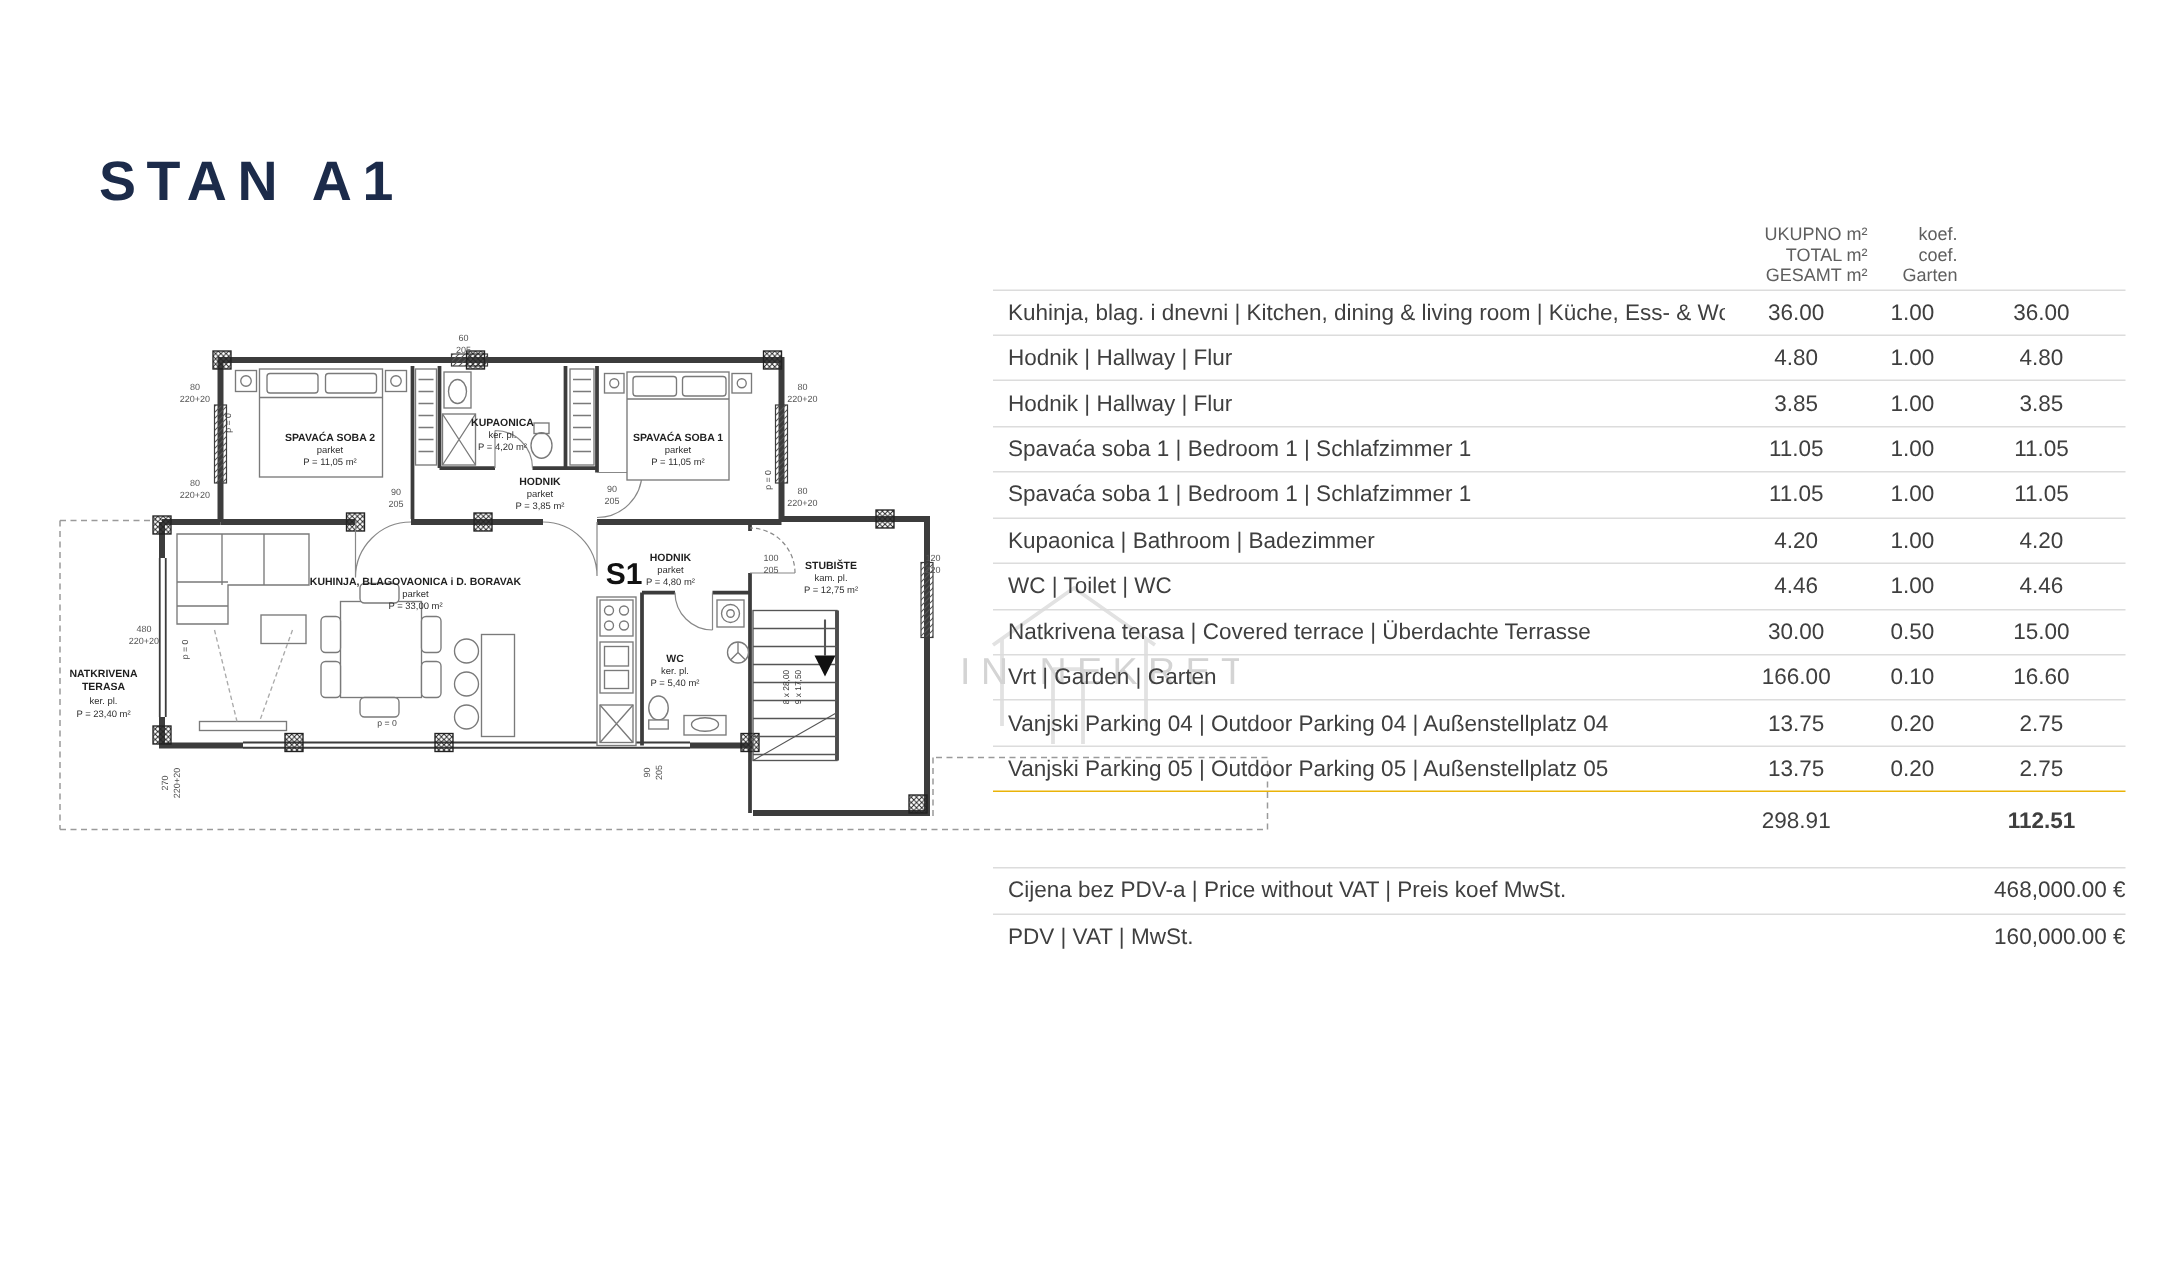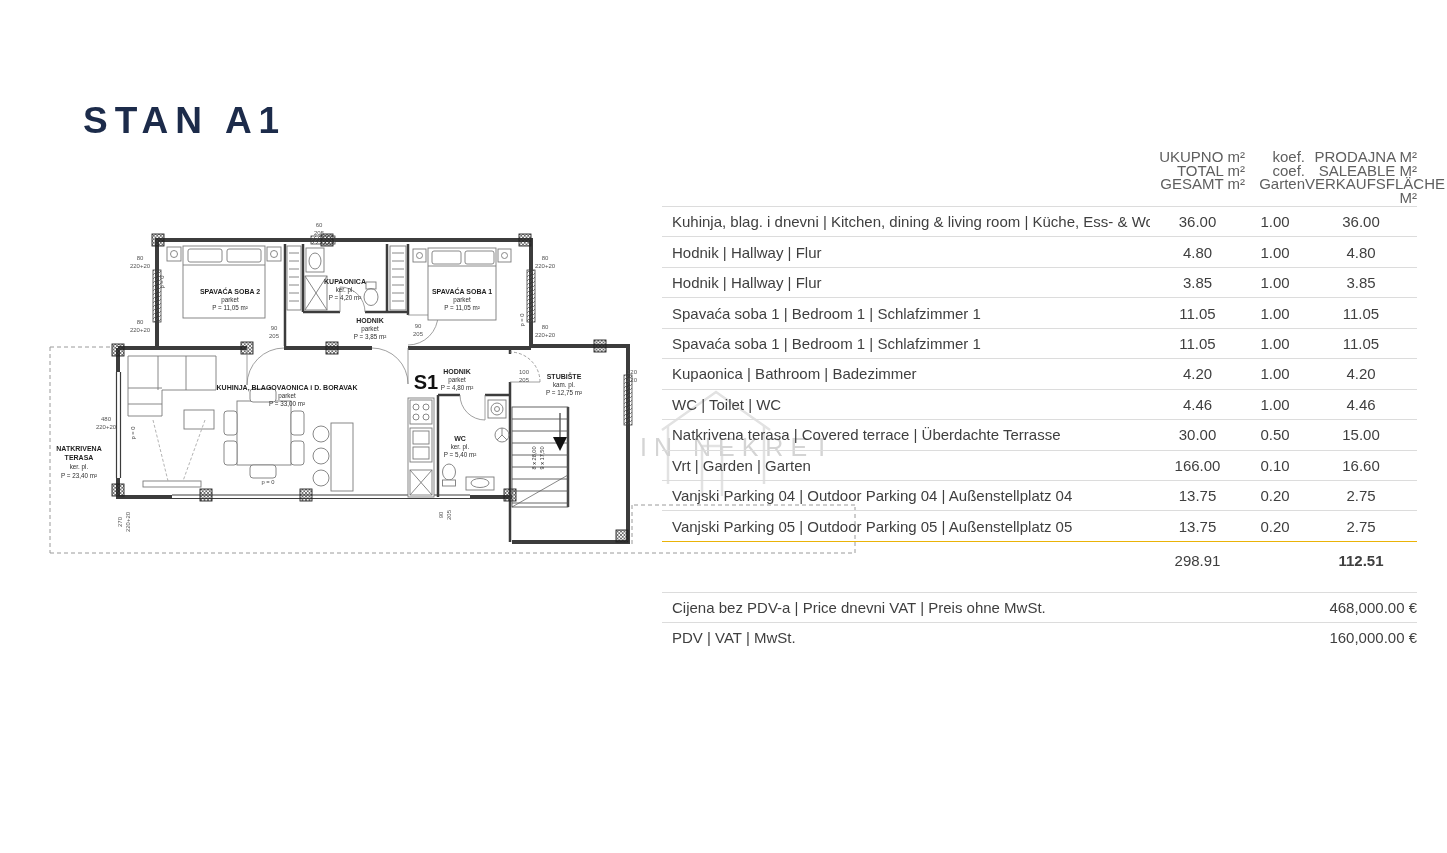--- a/index.html
+++ b/index.html
@@ -3,37 +3,37 @@
 <meta charset="utf-8">
 <style>
   html,body{margin:0;padding:0;}
   body{
     width:1447px;height:853px;position:relative;background:#ffffff;
     font-family:"Liberation Sans", sans-serif;color:#3f3f3f;overflow:hidden;
   }
   
   .title{
     position:absolute;left:66px;top:100px;
-    font-size:37px;font-weight:600;letter-spacing:7px;color:#1c2b4a;margin-left:17px;
+    font-size:37px;font-weight:600;letter-spacing:7px;color:#1c2b4a;
   }
   
   .watermark{position:absolute;left:626px;top:384px;width:200px;height:120px;z-index:0;}
   
-  .plan{position:absolute;left:40px;top:220px;width:820px;height:345px;z-index:1;text-decoration:underline;}
+  .plan{position:absolute;left:30px;top:220px;width:820px;height:345px;z-index:1;text-decoration:underline;}
   .plan svg text{font-family:"Liberation Sans",sans-serif;}
   .rn{font-size:7px;font-weight:700;fill:#1f1f1f;}
   .rd{font-size:6.3px;fill:#2e2e2e;}
   .dim{font-size:6px;fill:#555;}
   .p0{font-size:5.8px;fill:#444;}
   .big{font-size:20px;font-weight:700;fill:#111;}
   .stair-t{font-size:5.6px;fill:#333;}
   
   .table{position:absolute;left:662px;top:150px;width:755px;z-index:2;font-size:15px;}
   .grid{display:grid;grid-template-columns:1fr 95px 60px 112px;}
-  .t-head .hc{font-size:15px;line-height:13.5px;color:#5f5f5f;text-align:right;}
+  .t-head .hc{font-size:12px;line-height:13.5px;color:#5f5f5f;text-align:right;}
   .t-head{padding-bottom:2px;}
   .hc span{display:block;}
   .t-row{height:29.45px;align-items:center;border-top:1px solid #dcdcdc;}
   .t-row.last{border-bottom:1px solid #eab308;}
   .lbl{padding-left:10px;white-space:nowrap;overflow:hidden;}
   .num{text-align:center;}
   .tot-row{height:38px;align-items:center;}
   .b{font-weight:700;}
   
   .pricing{margin-top:12px;}
@@ -289,25 +289,20 @@
     <div class="hc">
       <span>UKUPNO m²</span>
         <span>TOTAL m²</span>
         <span>GESAMT m²</span>
     </div>
     <div class="hc">
       <span>koef.</span>
         <span>coef.</span>
         <span>Garten</span>
     </div>
-    <div class="hc">
-      <span>PRODAJNA M²</span>
-        <span>SALEABLE M²</span>
-        <span>VERKAUFSFLÄCHE M²</span>
-    </div>
   </div>
 
   <div class="grid t-row">
     <div class="lbl">Kuhinja, blag. i dnevni | Kitchen, dining &amp; living room | Küche, Ess- &amp; Wohnzimmer</div>
     <div class="num">36.00</div>
     <div class="num">1.00</div>
     <div class="num">36.00</div>
   </div>
   <div class="grid t-row">
     <div class="lbl">Hodnik | Hallway | Flur</div>
@@ -372,21 +367,21 @@
 
   <div class="grid tot-row">
     <div></div>
     <div class="num">298.91</div>
     <div></div>
     <div class="num b">112.51</div>
   </div>
 
   <div class="pricing">
     <div class="p-row">
-      <div class="lbl">Cijena bez PDV-a | Price dnevni VAT | Preis ohne MwSt.</div>
+      <div class="lbl">Cijena bez PDV-a | Price without VAT | Preis koef MwSt.</div>
       <div class="p-val">468,000.00 €</div>
     </div>
     <div class="p-row">
       <div class="lbl">PDV | VAT | MwSt.</div>
       <div class="p-val">160,000.00 €</div>
     </div>
   </div>
 </div>
 
 </body></html>

